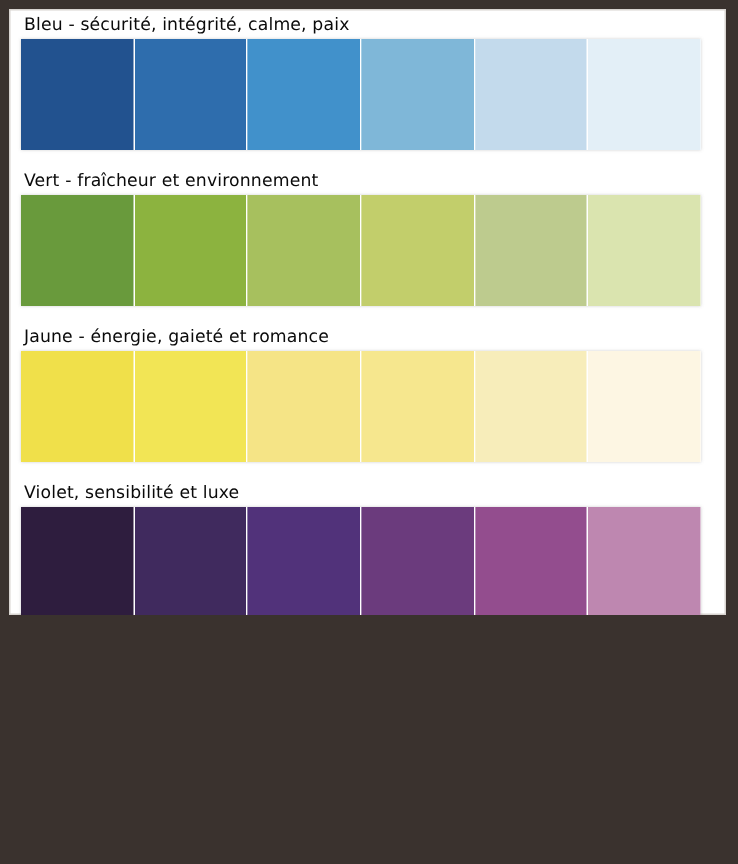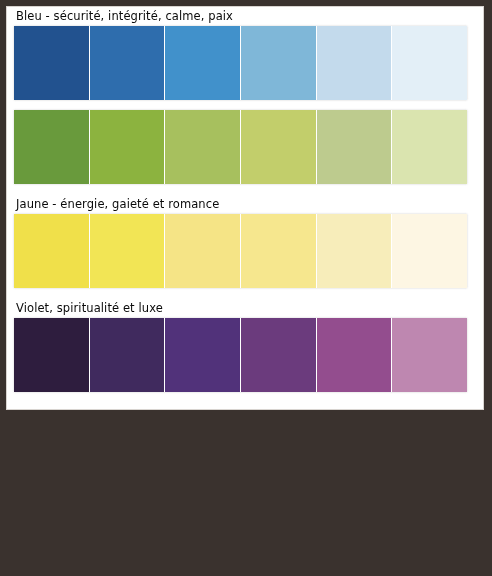--- a/index.html
+++ b/index.html
@@ -79,20 +79,21 @@
             <div class="swatch" title="#22528F" style="background-color: rgb(34, 82, 143);"></div>
             <div class="swatch" title="#2E6DAD" style="background-color: rgb(46, 109, 173);"></div>
             <div class="swatch" title="#4191CB" style="background-color: rgb(65, 145, 203);"></div>
             <div class="swatch" title="#7FB7D8" style="background-color: rgb(127, 183, 216);"></div>
             <div class="swatch" title="#C3DAEC" style="background-color: rgb(195, 218, 236);"></div>
             <div class="swatch" title="#E3EFF7" style="background-color: rgb(227, 239, 247);"></div>
           </div>
         </div>
         <div class="row-gap"></div>
         <div class="palette-row">
+          <div class="row-label">Vert - fraîcheur et environnement</div>
           <div class="swatch-strip">
             <div class="swatch" title="#699A3C" style="background-color: rgb(105, 154, 60);"></div>
             <div class="swatch" title="#8CB33F" style="background-color: rgb(140, 179, 63);"></div>
             <div class="swatch" title="#A7C05E" style="background-color: rgb(167, 192, 94);"></div>
             <div class="swatch" title="#C2CE6B" style="background-color: rgb(194, 206, 107);"></div>
             <div class="swatch" title="#BDCB8E" style="background-color: rgb(189, 203, 142);"></div>
             <div class="swatch" title="#DAE4AF" style="background-color: rgb(218, 228, 175);"></div>
           </div>
         </div>
         <div class="row-gap"></div>
@@ -102,21 +103,21 @@
             <div class="swatch" title="#F0E04A" style="background-color: rgb(240, 224, 74);"></div>
             <div class="swatch" title="#F2E555" style="background-color: rgb(242, 229, 85);"></div>
             <div class="swatch" title="#F5E486" style="background-color: rgb(245, 228, 134);"></div>
             <div class="swatch" title="#F6E78E" style="background-color: rgb(246, 231, 142);"></div>
             <div class="swatch" title="#F7EDBA" style="background-color: rgb(247, 237, 186);"></div>
             <div class="swatch" title="#FDF6E3" style="background-color: rgb(253, 246, 227);"></div>
           </div>
         </div>
         <div class="row-gap"></div>
         <div class="palette-row">
-          <div class="row-label">Violet, spiritualité et luxe</div>
+          <div class="row-label">Violet, sensibilité et luxe</div>
           <div class="swatch-strip">
             <div class="swatch" title="#2E1D3E" style="background-color: rgb(46, 29, 62);"></div>
             <div class="swatch" title="#402A5E" style="background-color: rgb(64, 42, 94);"></div>
             <div class="swatch" title="#51327A" style="background-color: rgb(81, 50, 122);"></div>
             <div class="swatch" title="#6B3B7D" style="background-color: rgb(107, 59, 125);"></div>
             <div class="swatch" title="#934D8E" style="background-color: rgb(147, 77, 142);"></div>
             <div class="swatch" title="#BE87B0" style="background-color: rgb(190, 135, 176);"></div>
           </div>
         </div>
         <div class="row-gap"></div>

